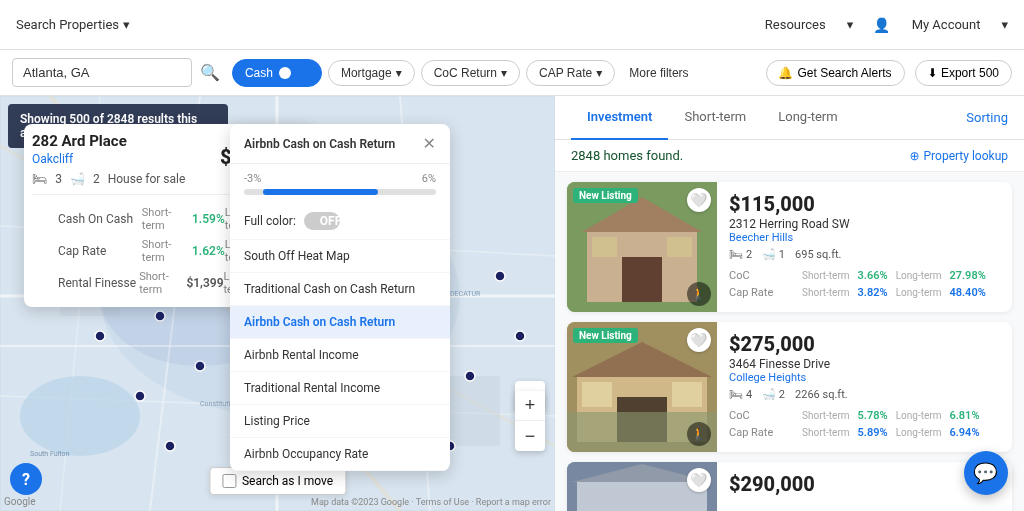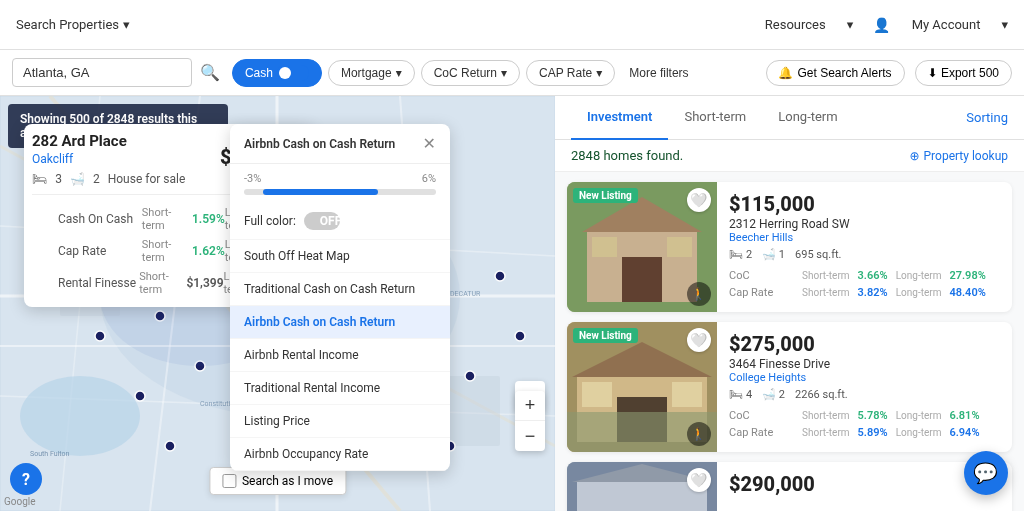--- a/index.html
+++ b/index.html
@@ -341,20 +341,21 @@
     </div>
 
     <div class="help-btn">?</div>
 
     <div class="search-as-move">
       <div class="checkbox-sq"></div>
       <span>Search as I move</span>
     </div>
 
     <div class="google-logo">Google</div>
+    <div class="map-attribution">Map data ©2023 Google · Terms of Use · Report a map error</div>
   </div>
 
   <div class="right-panel">
 
     <div class="right-tabs">
       <div class="tab active">Investment</div>
       <div class="tab">Short-term</div>
       <div class="tab">Long-term</div>
       <div class="tab-spacer"></div>
       <div class="sorting-btn">Sorting</div>

